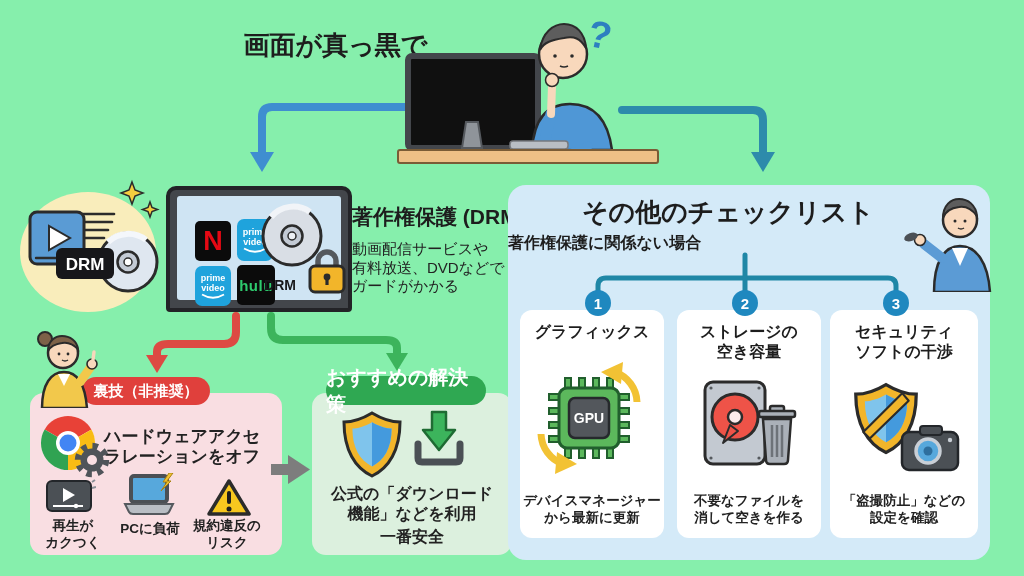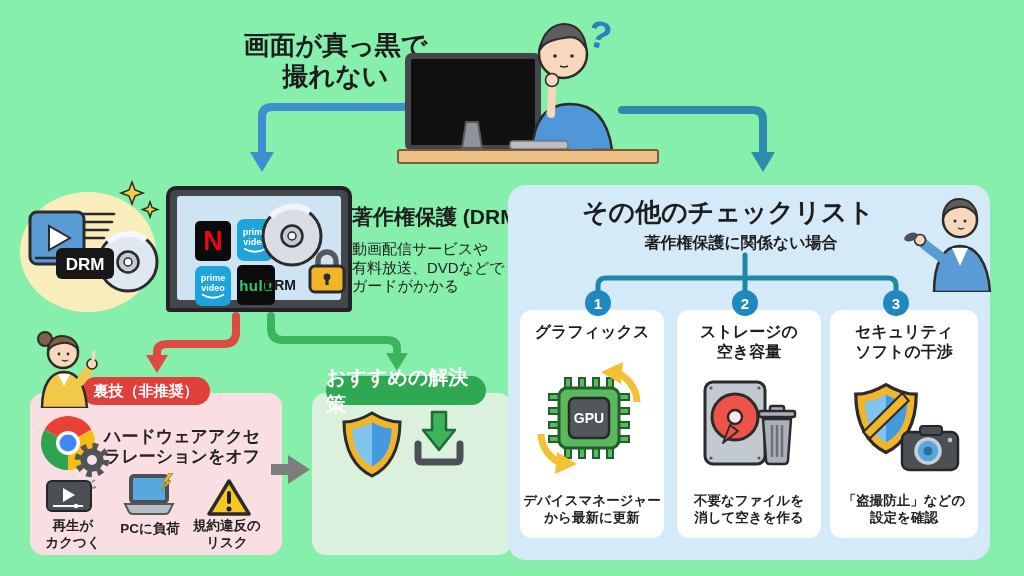--- a/index.html
+++ b/index.html
@@ -45,21 +45,21 @@
   
   #rec-box{left:312px;top:393px;width:200px;height:162px;background:#dcf0de;border-radius:14px;z-index:2;}
   #rec-badge{left:326px;top:376px;width:160px;height:29px;background:#2fa852;border-radius:16px;color:#fff;font-size:20px;font-weight:800;display:flex;align-items:center;justify-content:center;z-index:5;}
   #rec-icons{left:340px;top:406px;z-index:3;}
   #rec-text{left:318px;top:484px;width:188px;text-align:center;font-size:16px;font-weight:800;line-height:20px;color:#222;z-index:3;}
   #rec-safe{margin-top:3px;}
 
   
   #panel{left:508px;top:185px;width:482px;height:375px;background:#d4eaf8;border-radius:18px;z-index:2;}
   #panel-title{left:0;top:10px;width:440px;text-align:center;font-size:26px;font-weight:800;color:#1d1d1d;}
-  #panel-subtitle{left:0;top:48px;width:466px;text-align:center;font-size:16px;font-weight:700;color:#1d1d1d;}
+  #panel-subtitle{left:0;top:48px;width:466px;text-align:left;font-size:16px;font-weight:700;color:#1d1d1d;}
   #connector{left:0;top:0;z-index:1;}
   .num-circle{position:absolute;top:105px;width:26px;height:26px;border-radius:50%;background:#1f88bf;color:#fff;font-size:15px;font-weight:800;display:flex;align-items:center;justify-content:center;z-index:4;}
   #num-1{left:77px;} #num-2{left:224px;} #num-3{left:375px;}
   .card{position:absolute;top:125px;width:144px;height:228px;background:#fff;border-radius:12px;z-index:2;display:flex;flex-direction:column;align-items:center;}
   #card-1{left:12px;} #card-2{left:169px;} #card-3{left:322px;width:148px;}
   .card-title{margin-top:13px;text-align:center;font-size:16px;font-weight:800;line-height:20px;color:#1d1d1d;font-family:Liberation Mono, monospace;}
   .card-icon{flex:1;display:flex;align-items:center;justify-content:center;}
   .card-caption{margin-bottom:12px;text-align:center;font-size:13.5px;font-weight:800;line-height:17px;color:#222;}
   #presenter-illu{left:898px;top:192px;z-index:3;}
 
@@ -89,21 +89,20 @@
     </g>
     <polygon points="386,353 408,353 397,371" fill="#3cb45c"></polygon>
     <g fill="#7d7d7d">
       <rect x="271" y="464" width="18" height="11"></rect>
       <polygon points="288,455 310,469.5 288,484"></polygon>
     </g>
   </svg>
 
   <div class="abs" id="main-title">
     <div>画面が真っ黒で</div>
-    <div>撮れない</div>
   </div>
   <div class="abs" id="question-mark">?</div>
 
   <svg class="abs" id="person-desk" width="272" height="154">
     <rect x="16" y="42" width="130" height="92" rx="4" fill="#101010" stroke="#43464b" stroke-width="6"></rect>
     <path d="M70,134 L90,134 L86,108 L74,108 Z" fill="#8f949a" stroke="#55595e" stroke-width="2"></path>
     <circle cx="171" cy="40" r="24" fill="#f8d8bc" stroke="#2b2b2b" stroke-width="2.5"></circle>
     <path d="M148,36 C150,18 162,10 172,10 C184,10 193,19 194,34 C188,24 182,22 172,24 C160,26 152,28 148,36 Z" fill="#5d5d5d" stroke="#2b2b2b" stroke-width="2"></path>
     <circle cx="163" cy="42" r="1.8" fill="#2b2b2b"></circle>
     <circle cx="180" cy="42" r="1.8" fill="#2b2b2b"></circle>
@@ -260,20 +259,25 @@
     <g transform="translate(32,38)">
       <path d="M0,-31 C10,-25 21,-22 28,-22 C28,6 17,24 0,32 C-17,24 -28,6 -28,-22 C-21,-22 -10,-25 0,-31 Z" fill="#f2b52a" stroke="#2b2b2b" stroke-width="3"></path>
       <path d="M0,-21.7 C7,-17.5 14.7,-15.4 19.6,-15.4 C19.6,4.2 11.9,16.8 0,22.4 C-11.9,16.8 -19.6,4.2 -19.6,-15.4 C-14.7,-15.4 -7,-17.5 0,-21.7 Z" fill="#7fc4ec"></path>
       <path d="M0,-21.7 C7,-17.5 14.7,-15.4 19.6,-15.4 C19.6,4.2 11.9,16.8 0,22.4 Z" fill="#449add"></path>
     </g>
     <g transform="translate(99,36)">
       <path d="M-21,2 L-21,16 Q-21,20 -17,20 L17,20 Q21,20 21,16 L21,2" fill="none" stroke="#4b5055" stroke-width="7" stroke-linejoin="round" stroke-linecap="round"></path>
       <polygon points="-7,-30 7,-30 7,-12 16,-12 0,8 -16,-12 -7,-12" fill="#3cb45c" stroke="#1f6b33" stroke-width="2.5" stroke-linejoin="round"></polygon>
     </g>
   </svg>
+  <div class="abs" id="rec-text">
+    <div>公式の「ダウンロード</div>
+    <div>機能」などを利用</div>
+    <div id="rec-safe">一番安全</div>
+  </div>
 
   <div class="abs" id="panel">
     <svg class="abs" id="connector" width="482" height="375">
       <g stroke="#1f87a6" stroke-width="5" fill="none" stroke-linecap="round">
         <path d="M237,70 L237,93"></path>
         <path d="M90,108 L90,101 Q90,93 98,93 L380,93 Q388,93 388,101 L388,108"></path>
         <path d="M237,93 L237,108"></path>
       </g>
     </svg>
     <div class="abs" id="panel-title">その他のチェックリスト</div>

